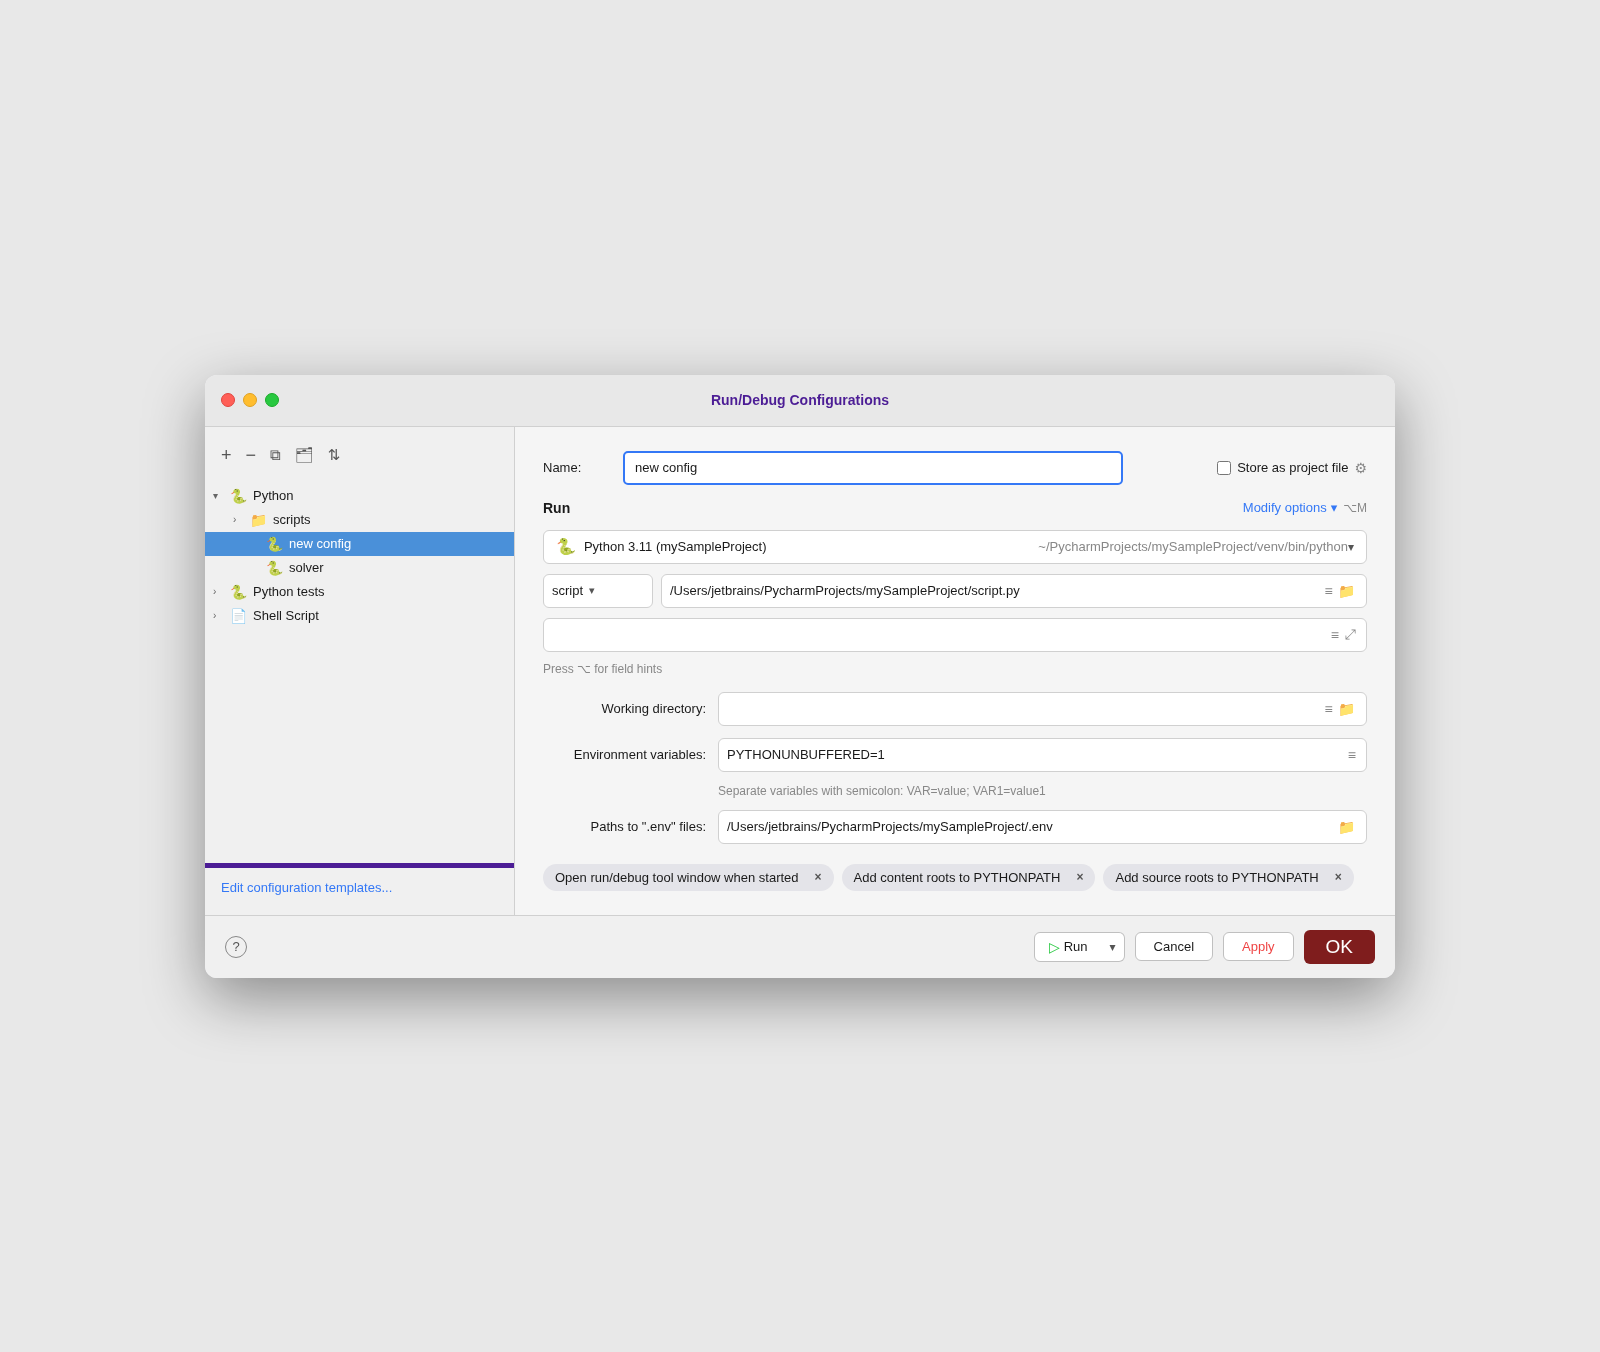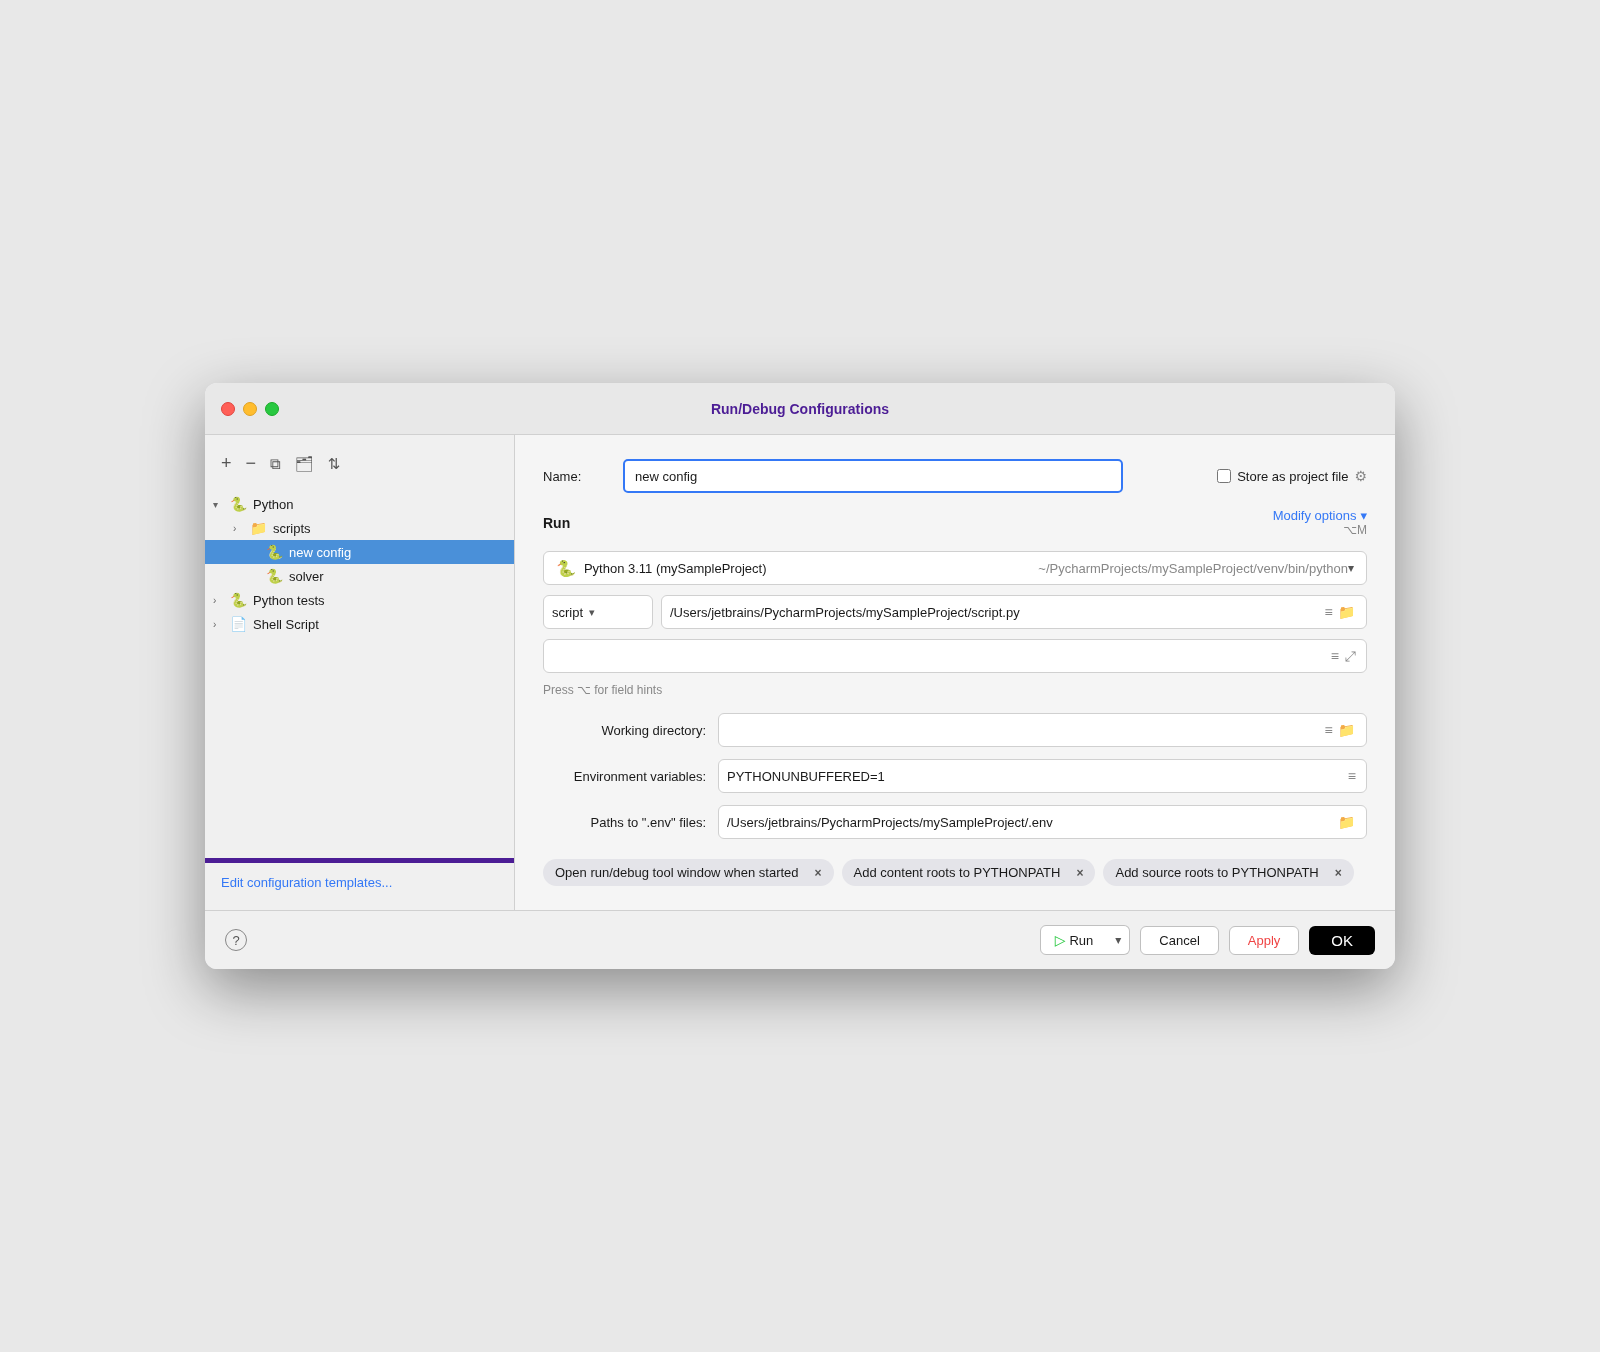--- a/index.html
+++ b/index.html
@@ -426,25 +426,25 @@
       background: none;
       border: 1px solid #c0c0c0;
       border-radius: 6px;
       padding: 6px 18px;
       font-size: 13px;
       cursor: pointer;
       color: #ef4444;
       background: white;
     }
     .ok-btn {
-      background: #000000;
+      background: #7f1d1d;
       border: none;
       border-radius: 6px;
       padding: 6px 22px;
-      font-size: 15px;
+      font-size: 19px;
       cursor: pointer;
       color: white;
       font-weight: 500;
     }
     .python-icon { color: #4584b6; }
     .folder-icon { color: #888; }
     .select-arrow { color: #555; font-size: 11px; }
   </style>
 </head>
 <body>
@@ -532,21 +532,21 @@
         <input class="name-input" type="text" value="new config" style="">
         <div class="store-project">
           <input type="checkbox" style="">
           <span>Store as project file</span>
           <span class="gear-icon">⚙</span>
         </div>
       </div>
 
       <div class="section-header">
         <span class="section-title">Run</span>
-        <div style="display:flex;align-items:flex-end;flex-direction:column;">
+        <div style="display:flex;align-items:center;">
           <button class="modify-options-btn">
             <span>Modify options</span>
             <span>▾</span>
           </button>
           <span class="shortcut-hint" style="margin-left:6px;">⌥M</span>
         </div>
       </div>
 
       <div class="interpreter-row">
         <span class="interpreter-icon">🐍</span>
@@ -596,20 +596,23 @@
       <div class="form-row">
         <span class="form-label">Environment variables:</span>
         <div class="form-input-wrapper">
           <span class="form-input-text">PYTHONUNBUFFERED=1</span>
           <div class="input-actions">
             <button class="input-action-btn">≡</button>
           </div>
         </div>
       </div>
 
+      <div class="hint-text">
+        <span>Separate variables with semicolon: VAR=value; VAR1=value1</span>
+      </div>
 
       <div class="form-row">
         <span class="form-label">Paths to ".env" files:</span>
         <div class="form-input-wrapper">
           <span class="form-input-text">/Users/jetbrains/PycharmProjects/mySampleProject/.env</span>
           <div class="input-actions">
             <button class="input-action-btn">📁</button>
           </div>
         </div>
       </div>

